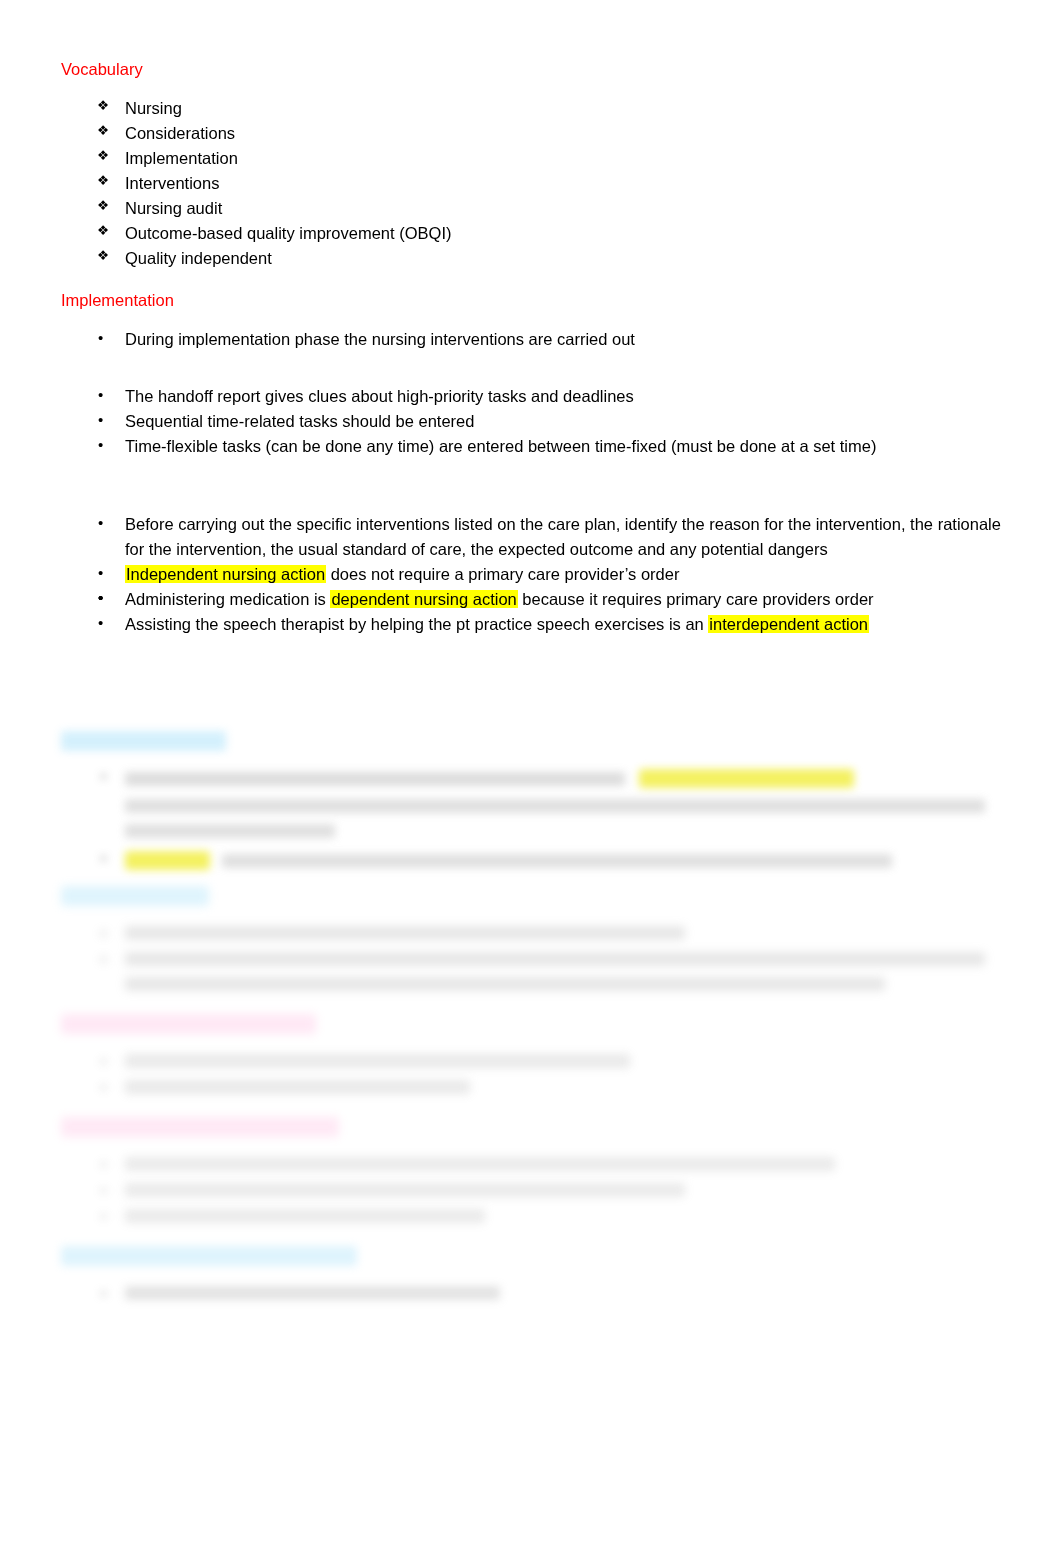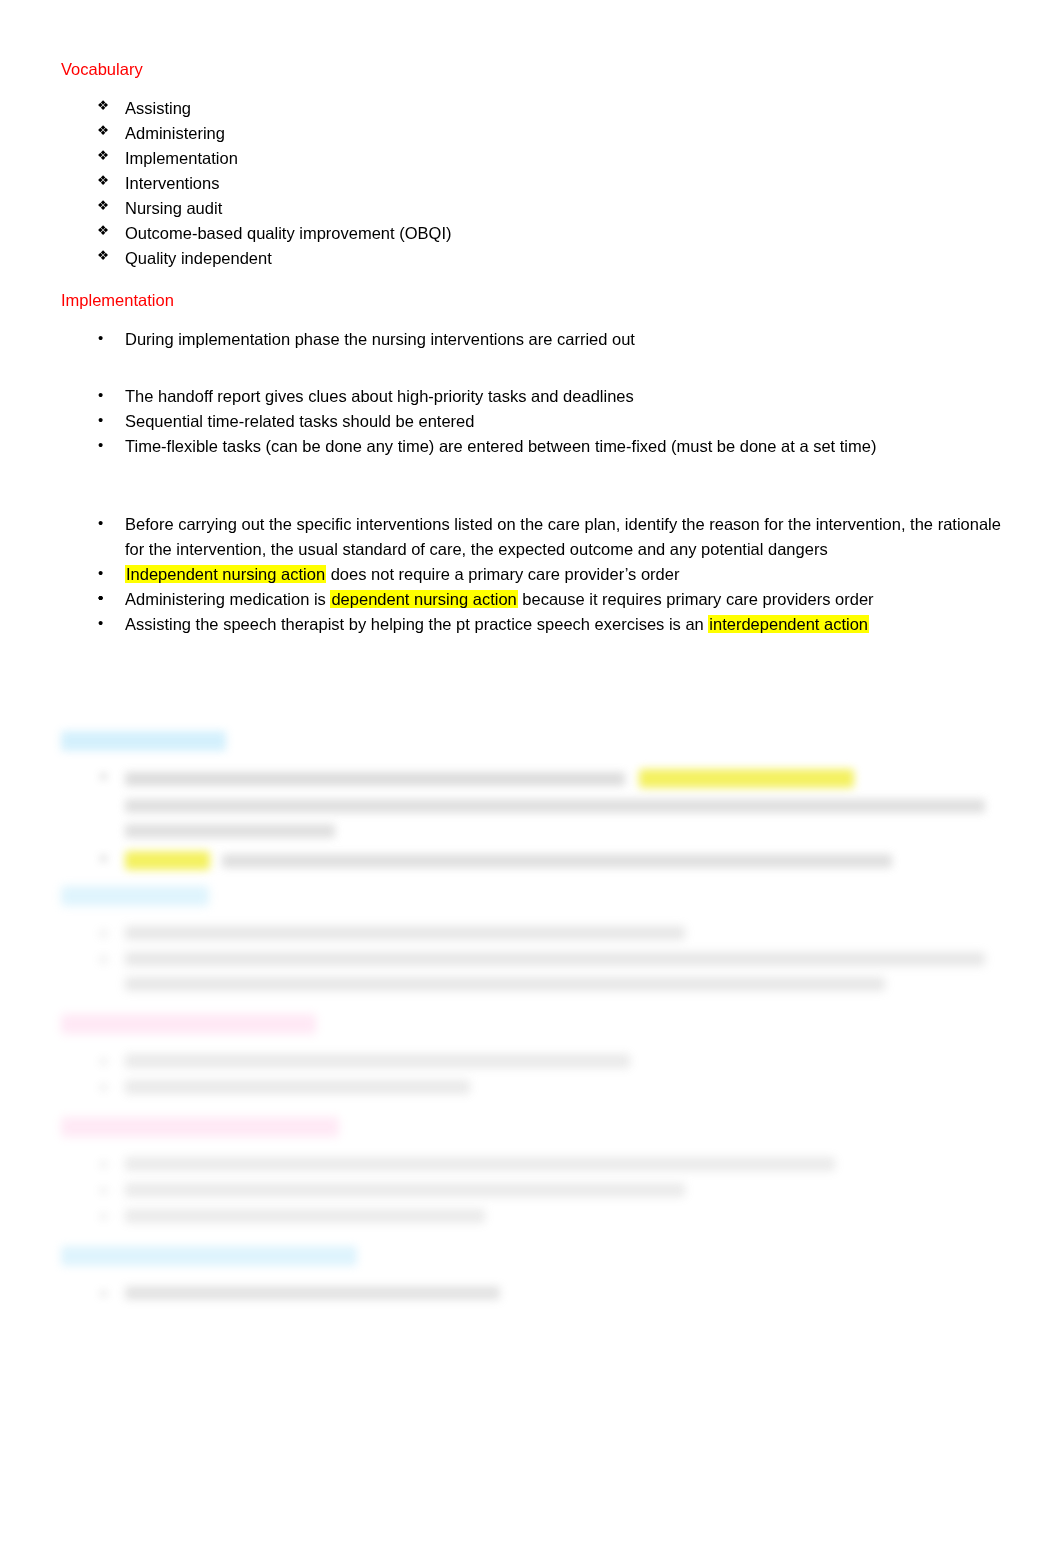--- a/index.html
+++ b/index.html
@@ -87,25 +87,25 @@
 <body>
 
 <div class="page">
 
   <div class="sec" style="top:59px;">
     <div class="heading red">Vocabulary</div>
     <div class="sp-after-head"></div>
     <ul>
       <li class="diamond">
         <span class="bullet">❖</span>
-        <span>Assisting</span>
-      </li>
-      <li class="diamond">
-        <span class="bullet">❖</span>
-        <span>Administering</span>
+        <span>Nursing</span>
+      </li>
+      <li class="diamond">
+        <span class="bullet">❖</span>
+        <span>Considerations</span>
       </li>
       <li class="diamond">
         <span class="bullet">❖</span>
         <span>Implementation</span>
       </li>
       <li class="diamond">
         <span class="bullet">❖</span>
         <span>Interventions</span>
       </li>
       <li class="diamond">

